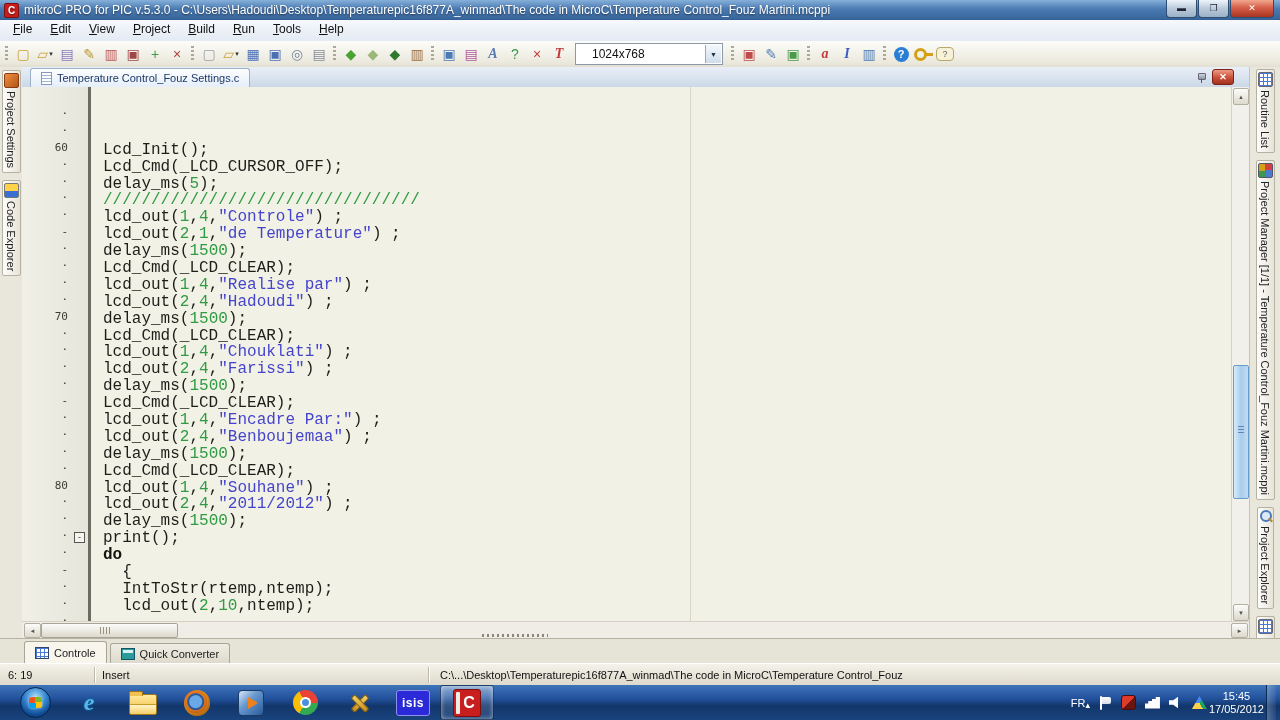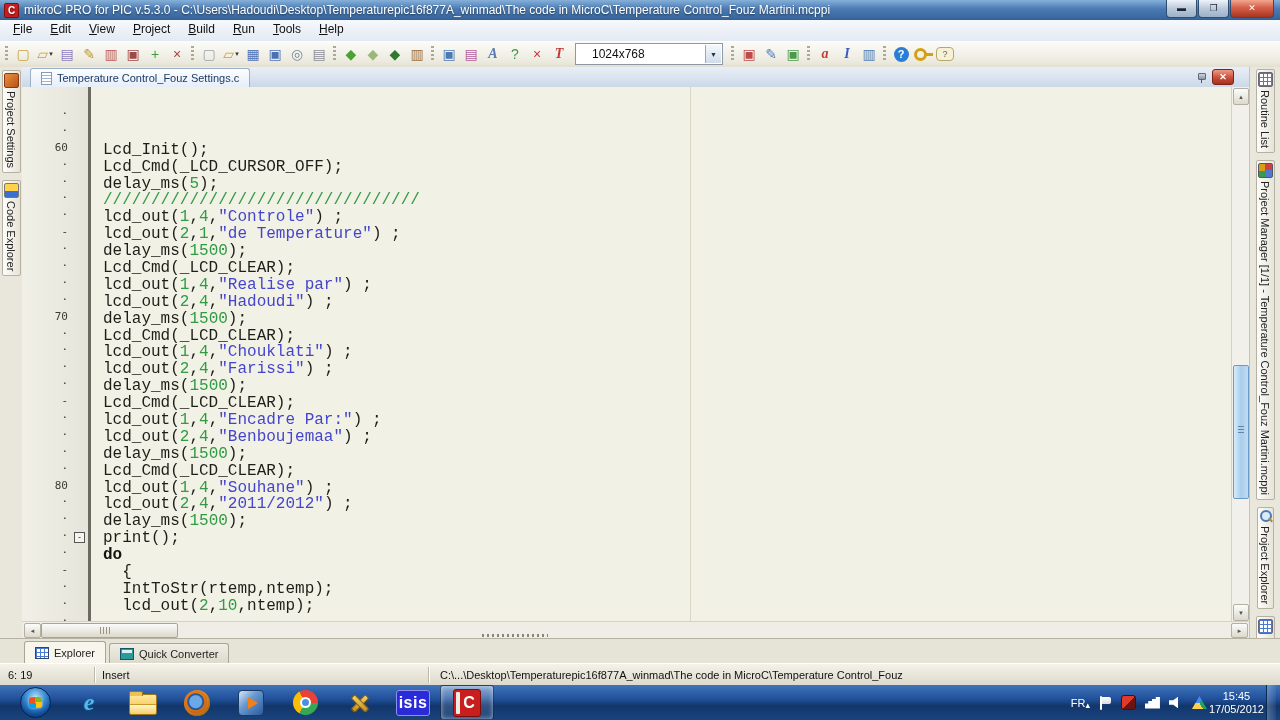--- a/index.html
+++ b/index.html
@@ -199,21 +199,21 @@
   .ti-chrome{width:25px;height:25px;border-radius:50%;
     background:conic-gradient(from -30deg,#ea4335 0 120deg,#34a853 0 240deg,#fbbc05 0 360deg);}
   .ti-chrome::after{content:"";position:absolute;left:7px;top:7px;width:11px;height:11px;
     box-sizing:border-box;background:#4a90e2;border:2px solid #fff;border-radius:50%;}
   .ti-license-tool{width:24px;height:24px;}
   .ti-license-tool::before,.ti-license-tool::after{content:"";position:absolute;left:10px;top:2px;
     width:4px;height:19px;background:linear-gradient(#f5d060,#c89020);border-radius:2px;border:1px solid #8a6210;}
   .ti-license-tool::before{transform:rotate(45deg);}
   .ti-license-tool::after{transform:rotate(-45deg);}
   .ti-isis{width:32px;height:24px;background:#2a2ad8;border:1px solid #9090ee;border-radius:3px;}
-  .ti-isis .tilabel{color:#fff;font-size:16px;font-weight:bold;letter-spacing:.5px;}
+  .ti-isis .tilabel{color:#fff;font-size:12px;font-weight:bold;letter-spacing:.5px;}
   .ti-mikroc{width:26px;height:26px;background:#c81e1e;border:1px solid #780e0e;border-radius:3px;}
   .ti-mikroc::before{content:"";position:absolute;left:2px;top:2px;bottom:2px;width:4px;
     background:#f0ede4;border-radius:1px;}
   .ti-mikroc .tilabel{color:#fff;font-size:16px;font-weight:bold;margin-left:4px;}
 
   #tray{margin-left:auto;display:flex;align-items:center;gap:0;padding-right:4px;}
   #tray-lang{color:#fff;font-size:11px;}
   #tray-icons{display:flex;align-items:center;gap:9px;}
   .tr{display:inline-block;position:relative;}
   .tr-hidden-icons::before{content:"▴";color:#fff;font-size:9px;}
@@ -475,21 +475,21 @@
           <span class="vicon vi-library-manager"></span>
           <span class="vlabel">Library Manager</span>
         </div>
       </div>
     <div id="splitter-dots"></div>
   </div>
 
   <div id="messages">
       <div class="mtab active">
         <span class="mtabicon mi-messages"></span>
-        <span>Explorer</span>
+        <span>Controle</span>
       </div>
       <div class="mtab">
         <span class="mtabicon mi-quick-converter"></span>
         <span>Quick Converter</span>
       </div>
     </div>
 
   <div id="statusbar">
     <span id="sb-pos">6: 19</span>
     <span id="sb-mode">Insert</span>

